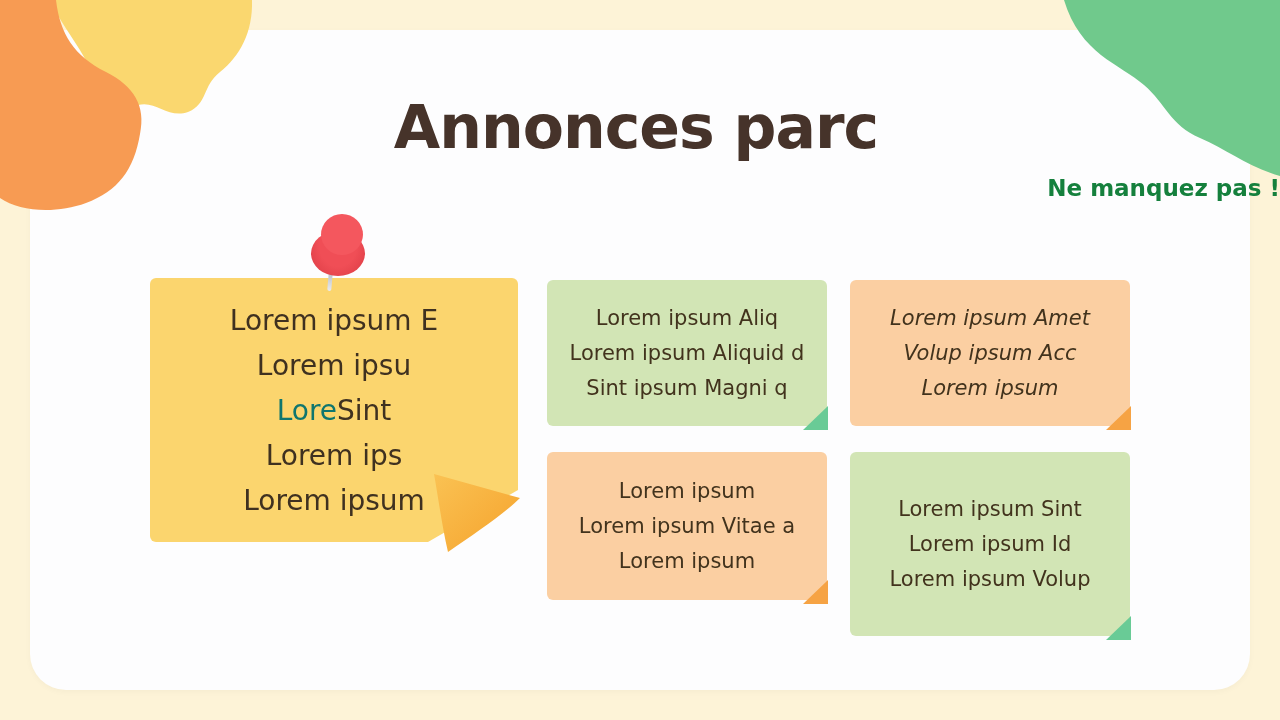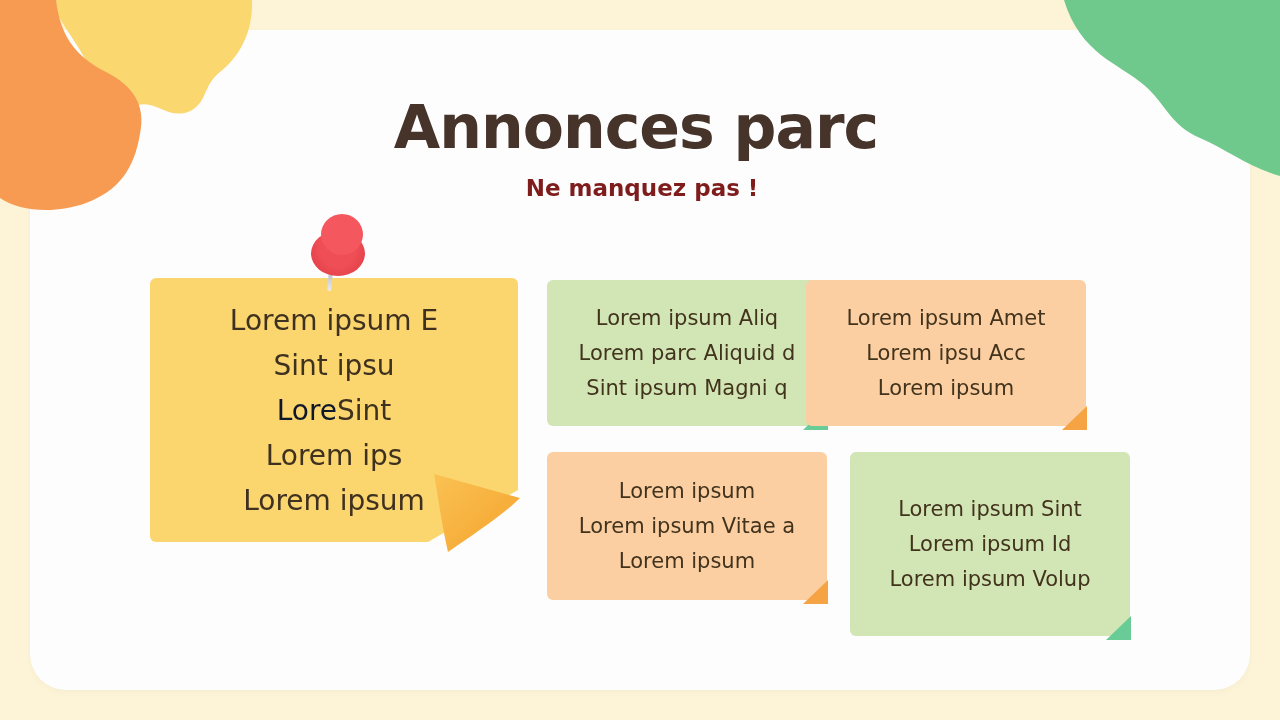--- a/index.html
+++ b/index.html
@@ -38,24 +38,24 @@
     text-align: center;
     font-size: 60px;
     font-weight: bold;
     letter-spacing: -1px;
     color: #46332A;
   }
   .subtitle {
     position: absolute;
     left: 4px; right: 0;
     top: 175px;
-    text-align: center;
+    text-align: right;
     font-size: 23px;
     font-weight: 600;
-    color: #7f1d1d;
+    color: #15803d;
   }
   .note-wrap { position: absolute; }
   .note-body {
     position: absolute;
     inset: 0;
     display: flex;
     flex-direction: column;
     justify-content: center;
     align-items: center;
     text-align: center;
@@ -66,21 +66,21 @@
     left: 150px; top: 278px;
     width: 368px; height: 264px;
   }
   .main-note .note-body {
     background: #FBD56E;
     clip-path: polygon(0 0, 100% 0, 100% calc(100% - 52px), calc(100% - 90px) 100%, 0 100%);
     font-size: 28px;
     line-height: 45px;
     color: #3F3120;
   }
-  .main-note .accent-red { color: #0f172a; margin-top: 11px; }
+  .main-note .accent-red { color: #0f766e; margin-top: 11px; }
   .main-fold {
     position: absolute;
     right: -2px; bottom: -10px;
     width: 96px; height: 78px;
   }
   
   .pin {
     position: absolute;
     left: 311px; top: 214px;
     width: 54px; height: 78px;
@@ -120,21 +120,21 @@
   .sn.orange .note-body { background: #FBCFA2; }
   .sn .fold {
     position: absolute;
     right: -1px; bottom: -4px;
     width: 25px; height: 24px;
     clip-path: polygon(0 100%, 100% 0, 100% 100%);
   }
   .sn.green .fold  { background: #69CB96; }
   .sn.orange .fold { background: #F6A344; }
   #note-1 { left: 547px; top: 280px; }
-  #note-2 { left: 806px; top: 280px; }
+  #note-2 { left: 850px; top: 280px; font-style: italic; }
   #note-3 { left: 547px; top: 452px; height: 148px; }
   #note-4 { left: 850px; top: 452px; height: 184px; }
 </style>
 </head>
 <body>
 
 <div class="stage">
 
   <div class="card"></div>
 
@@ -149,49 +149,49 @@
 
   <div class="pin">
     <div class="pin-needle"></div>
     <div class="pin-head-base"></div>
     <div class="pin-head-top"></div>
   </div>
 
   <div class="note-wrap main-note">
     <div class="note-body">
       <div>Lorem ipsum E</div>
-      <div>Sint ipsu</div>
+      <div>Lorem ipsu</div>
       <div><span class="accent-red">Lore</span><span>Sint</span></div>
       <div>Lorem ips</div>
       <div>Lorem ipsum</div>
     </div>
     <svg class="main-fold" viewBox="0 0 96 78" xmlns="http://www.w3.org/2000/svg">
       <defs>
         <linearGradient id="foldGrad" x1="0" y1="0" x2="1" y2="1">
           <stop offset="0" stop-color="#FAC253"></stop>
           <stop offset="1" stop-color="#F5A22C"></stop>
         </linearGradient>
       </defs>
       <path d="M10,0 C15,28 18,52 24,78 C50,60 80,40 96,24 Z" fill="url(#foldGrad)"></path>
     </svg>
   </div>
 
   <div id="note-1" class="note-wrap sn green">
     <div class="note-body">
       <div>Lorem ipsum Aliq</div>
-      <div>Lorem parc Aliquid d</div>
+      <div>Lorem ipsum Aliquid d</div>
       <div>Sint ipsum Magni q</div>
     </div>
     <div class="fold"></div>
   </div>
 
   <div id="note-2" class="note-wrap sn orange">
     <div class="note-body">
       <div>Lorem ipsum Amet</div>
-      <div>Lorem ipsu Acc</div>
+      <div>Volup ipsum Acc</div>
       <div>Lorem ipsum</div>
     </div>
     <div class="fold"></div>
   </div>
 
   <div id="note-3" class="note-wrap sn orange">
     <div class="note-body">
       <div>Lorem ipsum</div>
       <div>Lorem ipsum Vitae a</div>
       <div>Lorem ipsum</div>

